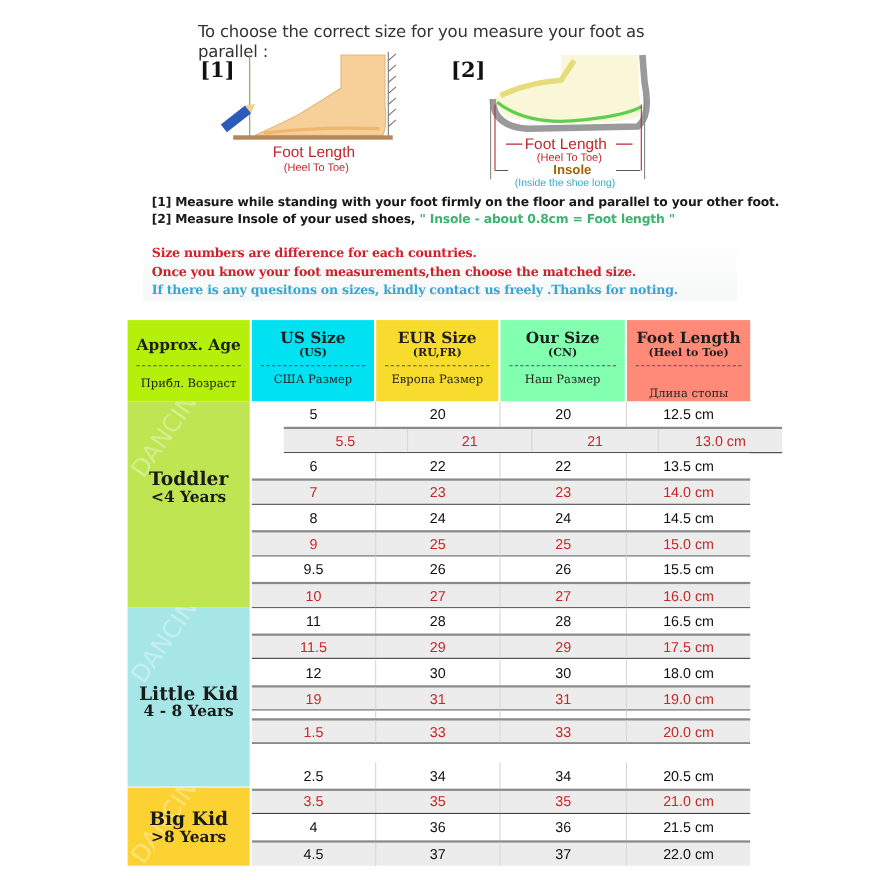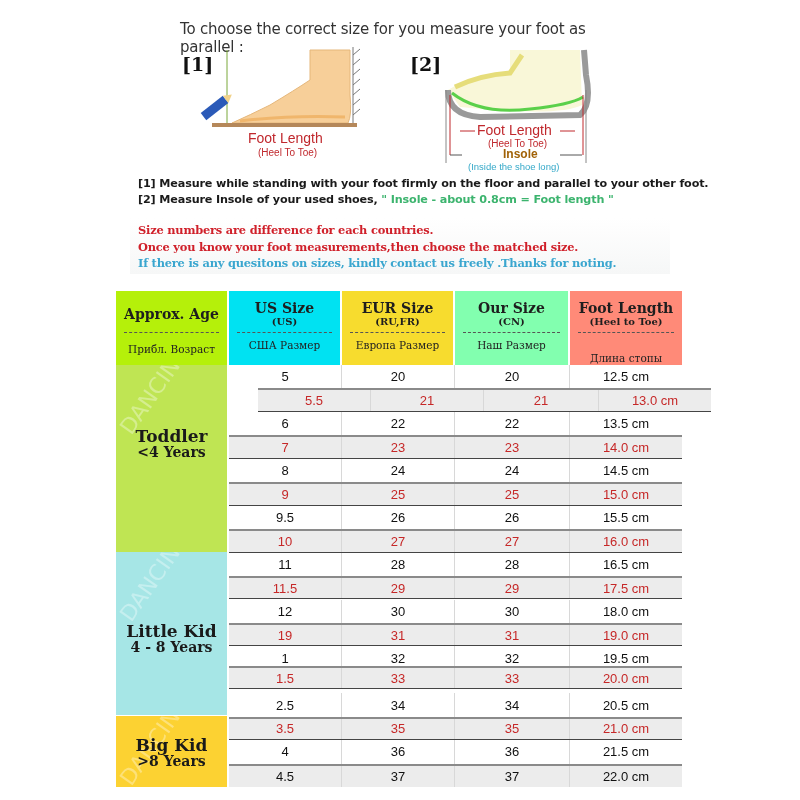--- a/index.html
+++ b/index.html
@@ -239,21 +239,21 @@
       <div class="c c2">31</div>
       <div class="c c3">31</div>
       <div class="c c4">19.0 cm</div>
     </div>
   <div class="row plain black" style="top:355.4px;">
       <div class="c c1">1</div>
       <div class="c c2">32</div>
       <div class="c c3">32</div>
       <div class="c c4">19.5 cm</div>
     </div>
-  <div class="row alt red" style="top:375px;">
+  <div class="row alt red" style="top:362px;">
       <div class="c c1">1.5</div>
       <div class="c c2">33</div>
       <div class="c c3">33</div>
       <div class="c c4">20.0 cm</div>
     </div>
   <div class="row plain black" style="top:402.3px;">
       <div class="c c1">2.5</div>
       <div class="c c2">34</div>
       <div class="c c3">34</div>
       <div class="c c4">20.5 cm</div>

